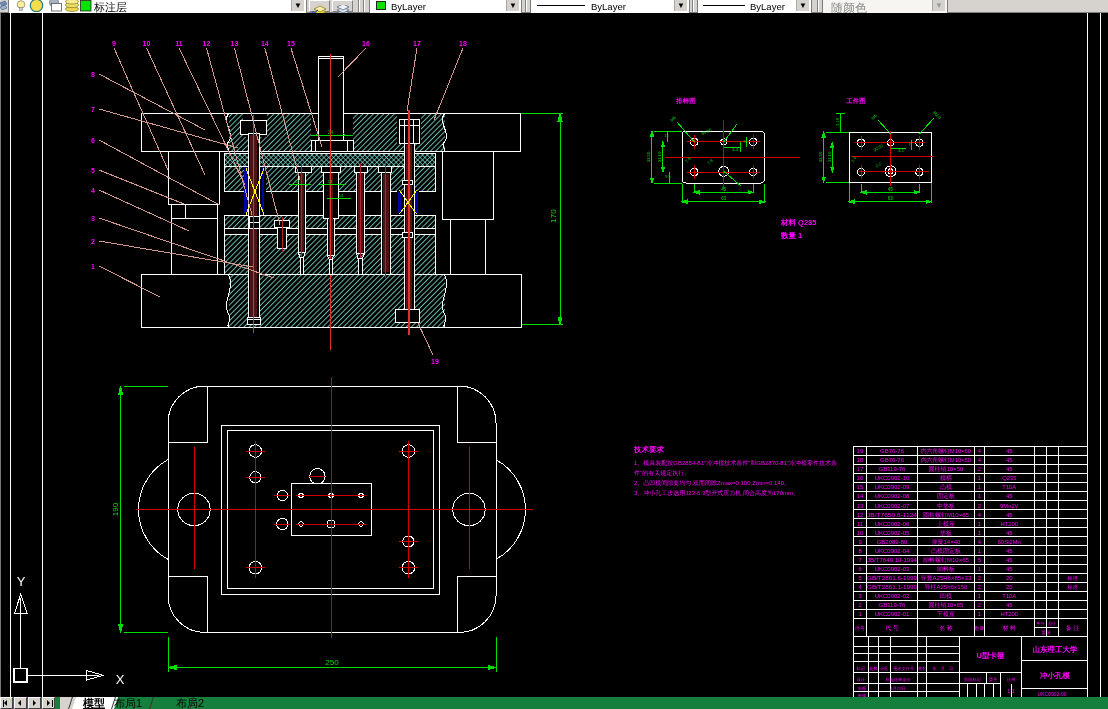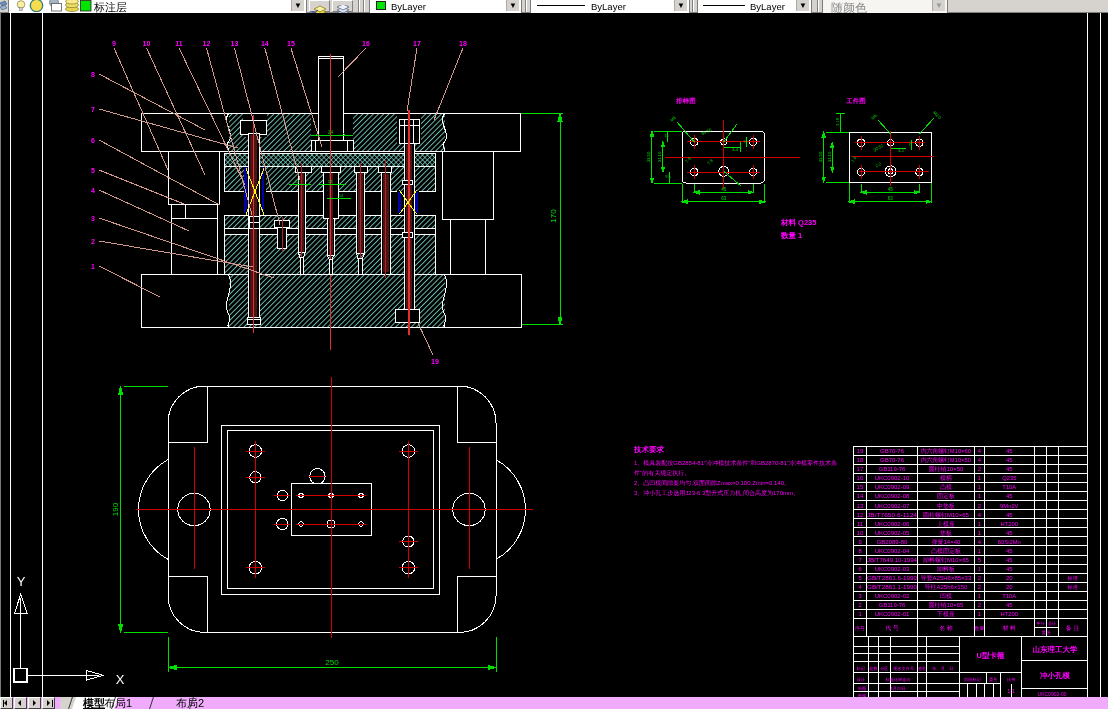--- a/index.html
+++ b/index.html
@@ -1,21 +1,21 @@
 <!DOCTYPE html>
 <html><head><meta charset="utf-8"><style>
 *{margin:0;padding:0;box-sizing:border-box}
 body{width:1108px;height:709px;position:relative;background:#000;overflow:hidden;
  font-family:"Liberation Sans",sans-serif}
 #tb{position:absolute;left:0;top:0;width:1108px;height:13px;background:#d6d3ce;
  border-bottom:1px solid #808080}
 .cmb{position:absolute;top:0;height:19px;background:#fff;border:1px solid #7b7b7b;border-top:none}
 .arw{position:absolute;top:0;width:13px;height:11px;background:#d6d3ce;border-left:1px solid #aaa;
  color:#000;font-size:8px;text-align:center;line-height:11px}
-#sb{position:absolute;left:0;top:697px;width:1108px;height:12px;background:#f0abfc;font-size:11px}
+#sb{position:absolute;left:0;top:697px;width:1108px;height:12px;background:#15803d;font-size:11px}
 .nav{position:absolute;top:0;width:13px;height:12px;background:#d6d3ce;border:1px solid;
  border-color:#fff #404040 #404040 #fff}
 .nav .tl{position:absolute;left:3px;top:2px;width:0;height:0;border:3.5px solid transparent;border-right-color:#000;border-left-width:0}
 .nav .tr{position:absolute;left:4px;top:2px;width:0;height:0;border:3.5px solid transparent;border-left-color:#000;border-right-width:0}
 .nav .bar{position:absolute;left:1.5px;top:2px;width:1.5px;height:7px;background:#000}
 .tab{position:absolute;top:0;height:12px;color:#000;font-size:11px;line-height:13px}
 .slash{position:absolute;top:0;width:1px;height:12px;background:#333;transform:skewX(-18deg)}
 </style></head><body>
 <div id="tb">
  <svg width="8" height="12" style="position:absolute;left:0;top:0">
@@ -609,16 +609,16 @@
     </div>
  <div class="nav" style="left:42px">
       <span class="tr"></span>
       <span class="bar" style="left:8.5px"></span>
     </div>
  <div style="position:absolute;left:60px;top:0;width:18px;height:12px;background:#d6d3ce"></div>
  <div style="position:absolute;left:74px;top:0;width:42px;height:12px;background:#fff;transform:skewX(-18deg)"></div>
  <div class="slash" style="left:70px"></div>
  <div class="tab" style="left:83px;font-weight:bold;text-decoration:underline">模型</div>
  <div class="slash" style="left:113px"></div>
- <div class="tab" style="left:104px">布局1</div>
+ <div class="tab" style="left:114px">布局1</div>
  <div class="slash" style="left:151px"></div>
  <div class="tab" style="left:176px">布局2</div>
  <div class="slash" style="left:191px"></div>
 </div>
 </body></html>

